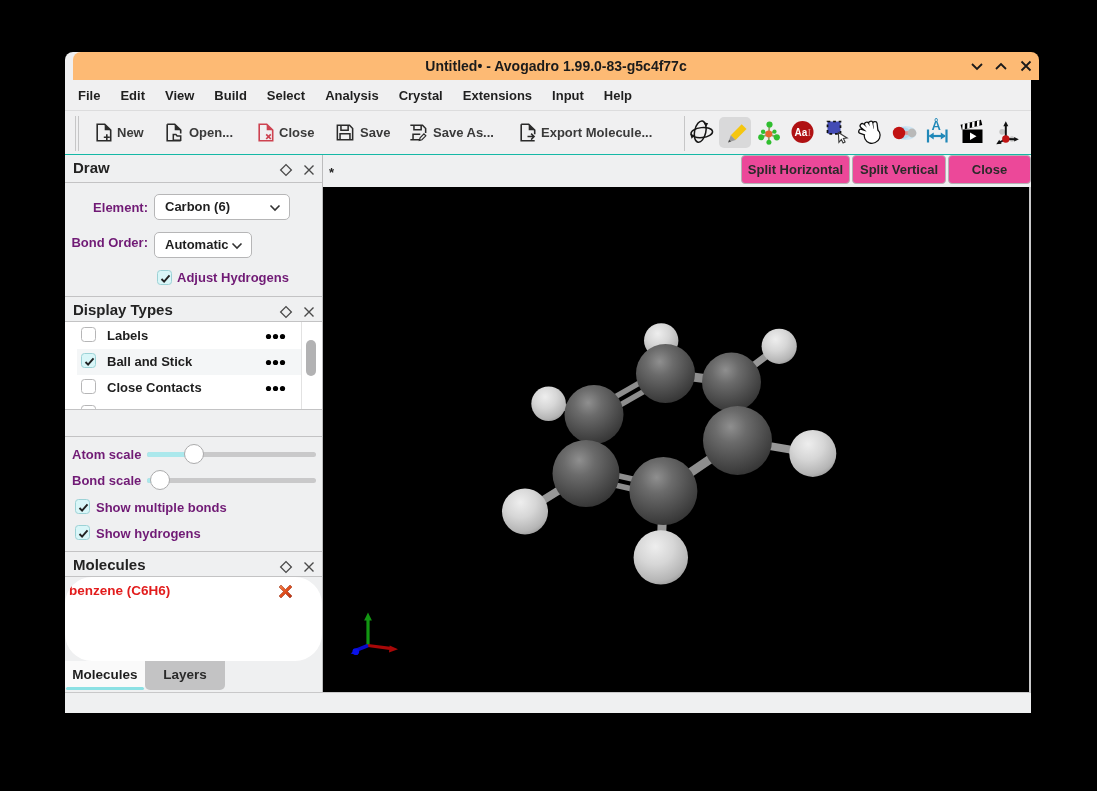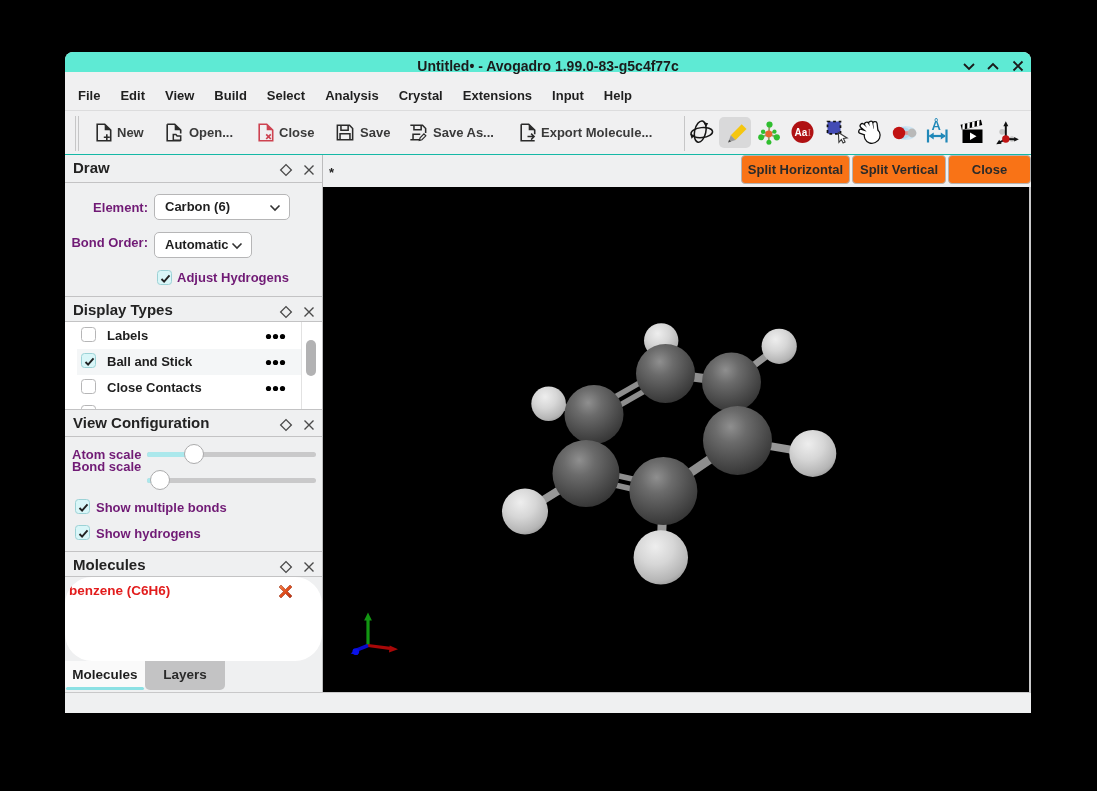--- a/index.html
+++ b/index.html
@@ -1,22 +1,22 @@
 <!DOCTYPE html>
 <html><head>
 <meta charset="utf-8">
 <style>
 * { margin:0; padding:0; box-sizing:border-box; }
 html,body { width:1097px; height:791px; background:#000; overflow:hidden;
   font-family:"Liberation Sans", sans-serif; }
 #win { position:absolute; left:65px; top:52px; width:966px; height:661px;
   background:#f0f0f1; border-radius:8px 8px 0 0; }
 
-#titlebar { position:absolute; left:0; top:0; width:966px; height:20px;
-  background:#5eead4; border-radius:8px 8px 0 0; }
+#titlebar { position:absolute; left:8px; top:0; width:966px; height:28px;
+  background:#fdba74; border-radius:8px 8px 0 0; }
 #title { position:absolute; left:0; top:0; width:100%; height:28px;
   text-align:center; line-height:29px; font-size:14px; font-weight:700; color:#1b1b1b; }
 .wctl { position:absolute; top:5px; width:18px; height:18px; }
 
 #menubar { position:absolute; left:0; top:28px; width:966px; height:30px;
   background:#f0f0f1; display:flex; align-items:center; padding-left:3px; }
 #menubar span { font-size:13px; font-weight:700; color:#1f1f1f; padding:0 10px; }
 
 #toolbar { position:absolute; left:0; top:58px; width:966px; height:45px;
   background:#f0f0f1; border-top:1px solid #dcdcdd; border-bottom:1px solid #14b8a6; }
@@ -47,21 +47,21 @@
 .row .rt { position:absolute; left:30px; top:5px; font-size:13px; font-weight:700; color:#1e1e1e; }
 .dots { position:absolute; left:188px; top:10px; }
 .slider { position:absolute; height:20px; }
 .str { position:absolute; top:8px; height:5px; border-radius:2.5px; background:#c9c9ca; }
 .stf { position:absolute; top:8px; height:5px; border-radius:2.5px; background:#abe8ec; }
 .sth { position:absolute; top:0; width:20px; height:20px; border-radius:50%; background:#fff;
   border:1px solid #ababac; }
 
 #viewstrip { position:absolute; left:258px; top:103px; width:708px; height:32px; background:#eff0f1; }
 #star { position:absolute; left:6px; top:10px; font-size:13px; font-weight:700; color:#222; }
-.vbtn { position:absolute; top:0px; height:29px; line-height:27px; background:#f97316; border:1px solid #b4b4b5;
+.vbtn { position:absolute; top:0px; height:29px; line-height:27px; background:#ec4899; border:1px solid #b4b4b5;
   border-radius:4px; font-size:13px; font-weight:700; color:#2a2a2a; text-align:center; }
 #gl { position:absolute; left:258px; top:135px; width:708px; height:505px; background:#000; border-right:2px solid #c9c9ca; box-sizing:border-box; }
 
 #tabbar { position:absolute; left:0; top:506px; width:257px; height:31px; background:#eff0f1; }
 .tab { position:absolute; top:0; height:29px; font-size:13.5px; font-weight:700;
   text-align:center; line-height:28px; }
 #tab1 { left:0; width:80px; background:#fafafa; color:#1e1e1e; border-radius:0 0 5px 5px; }
 #tab1u { position:absolute; left:1px; top:26px; width:78px; height:3px; background:#8ce1e4; border-radius:2px; }
 #tab2 { left:80px; width:80px; background:#c3c3c4; color:#2a2a2a; border-radius:0 0 5px 5px; }
 
@@ -305,37 +305,28 @@
       </div>
       <div class="row" style="top:79px">
         <div class="cb off" style="left:4px; top:4px;"></div>
         <div class="rt" style="color:#555">F</div>
       </div>
       <div style="position:absolute; left:236px; top:0; width:21px; height:87px; background:#fff; border-left:1px solid #e2e2e2;"></div>
       <div style="position:absolute; left:241px; top:18px; width:10px; height:36px; background:#b2b2b3; border-radius:5px;"></div>
     </div>
 
     <div class="sepline" style="top:254px"></div>
-    <div class="hdr" style="top:255px">
-      <div class="t">View Configuration</div>
-      <svg style="left:214px" width="14" height="14" viewBox="0 0 14 14">
-          <rect x="3.2" y="3.2" width="7.6" height="7.6" fill="none" stroke="#4a4a4a" stroke-width="1.3" transform="rotate(45 7 7)"></rect>
-        </svg>
-      <svg style="left:237px" width="14" height="14" viewBox="0 0 14 14">
-          <path d="M2.5 2.5 l9 9 m0 -9 l-9 9" stroke="#4a4a4a" stroke-width="1.4"></path>
-        </svg>
-    </div>
     <div class="sepline" style="top:281px"></div>
     <div class="lbl" style="left:7px; top:292px;">Atom scale</div>
     <div class="slider" style="left:82px; top:289px; width:169px;">
       <div class="str" style="left:0; width:169px;"></div>
       <div class="stf" style="left:0; width:47px;"></div>
       <div class="sth" style="left:37px;"></div>
     </div>
-    <div class="lbl" style="left:7px; top:304px;text-align:center;">Bond scale</div>
+    <div class="lbl" style="left:7px; top:318px;text-align:center;">Bond scale</div>
     <div class="slider" style="left:82px; top:315px; width:169px;">
       <div class="str" style="left:0; width:169px;"></div>
       <div class="stf" style="left:0; width:13px;"></div>
       <div class="sth" style="left:3px;"></div>
     </div>
     <div class="cb on" style="left:10px; top:344px;">
         <svg width="13" height="13" viewBox="0 0 13 13">
           <path d="M2.5 7 l2.6 2.6 L10.5 3.4" fill="none" stroke="#222" stroke-width="1.9"></path>
         </svg>
       </div>

